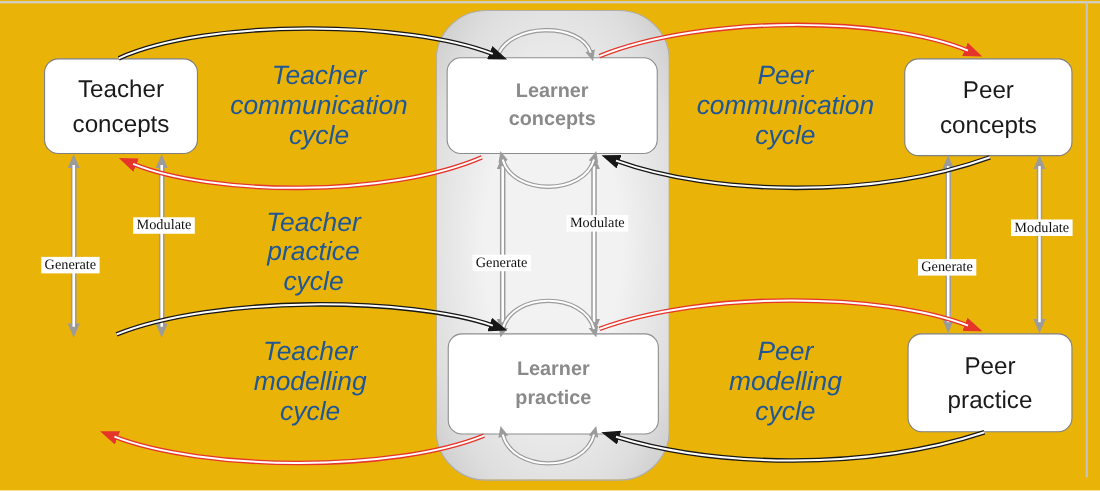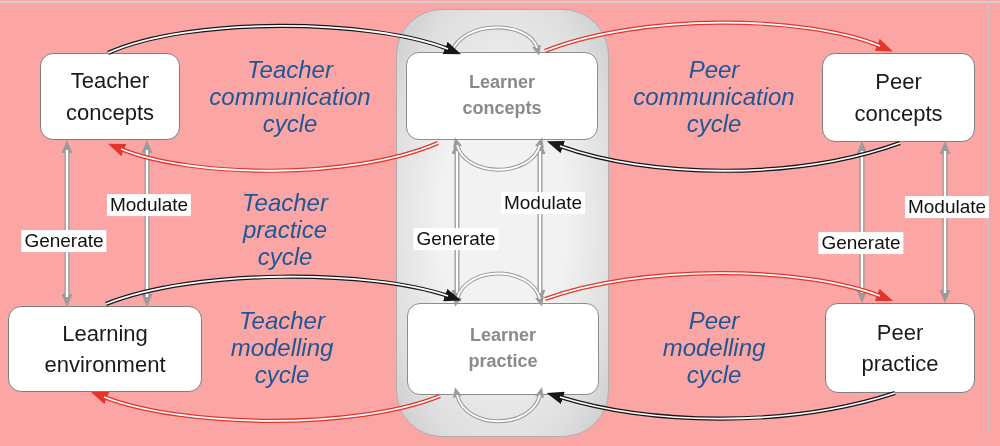--- a/index.html
+++ b/index.html
@@ -1,18 +1,18 @@
 <!DOCTYPE html>
 <html><head>
 <meta charset="utf-8">
 <style>
   html,body{margin:0;padding:0;background:#ffffff;}
   .stage{
     position:relative;width:1000px;height:446px;overflow:hidden;
-    font-family:"Liberation Sans",sans-serif;background:#fca5a5;
+    font-family:"Liberation Sans",sans-serif;background:#eab308;
   }
   .frame-top{position:absolute;left:0;top:1px;width:1000px;height:0;
     border-top:2px solid #cfcfcf;}
   .frame-right{position:absolute;left:987px;top:2px;width:0;height:432px;
     border-left:2px solid #c4c4c4;}
   .learner-panel{
     position:absolute;left:396px;top:9px;width:211px;height:426px;
     border-radius:46px;border:1px solid #aeaeae;
     background:radial-gradient(ellipse at 50% 50%, #f2f2f2 42%, #dedede 78%, #c5c5c5 104%);
   }
@@ -24,22 +24,23 @@
     color:#1a1a1a;
   }
   .box.learner{font-weight:bold;color:#8a8a8a;font-size:18px;border-color:#8d8d8d;}
   .cycle-label{
     position:absolute;z-index:4;transform:translate(-50%,-50%);
     text-align:center;white-space:pre-line;font-style:italic;
     color:#1f5796;font-size:24px;line-height:1.12;font-weight:500;
   }
   .edge-label{
     position:absolute;z-index:4;transform:translate(-50%,-50%);
-    background:#ffffff;padding:0 3px;color:#111111;font-size:19px;line-height:1.15;
+    background:#ffffff;padding:0 3px;color:#111111;font-size:13px;line-height:1.15;
     white-space:nowrap;
+    font-family:Liberation Serif, serif;
   }
 </style>
 </head>
 <body>
 
 <div class="stage">
 
   <div class="frame-top"></div>
   <div class="frame-right"></div>
 
@@ -47,22 +48,20 @@
 
   <div class="box" style="left:40px;top:53px;width:138px;height:85px;">Teacher
 concepts</div>
 
   <div class="box learner" style="left:406px;top:52px;width:190px;height:86px;">Learner
 concepts</div>
 
   <div class="box" style="left:822px;top:53px;width:151px;height:87px;">Peer
 concepts</div>
 
-  <div class="box" style="left:8px;top:306px;width:192px;height:84px;">Learning
-environment</div>
 
   <div class="box learner" style="left:407px;top:303px;width:190px;height:90px;">Learner
 practice</div>
 
   <div class="box" style="left:825px;top:303px;width:148px;height:88px;">Peer
 practice</div>
 
   <svg class="arrows" width="1000" height="446" viewBox="0 0 1000 446">
     <defs>
       <marker id="ah-black" markerUnits="userSpaceOnUse" markerWidth="17" markerHeight="13" refX="3" refY="6.5" orient="auto">

